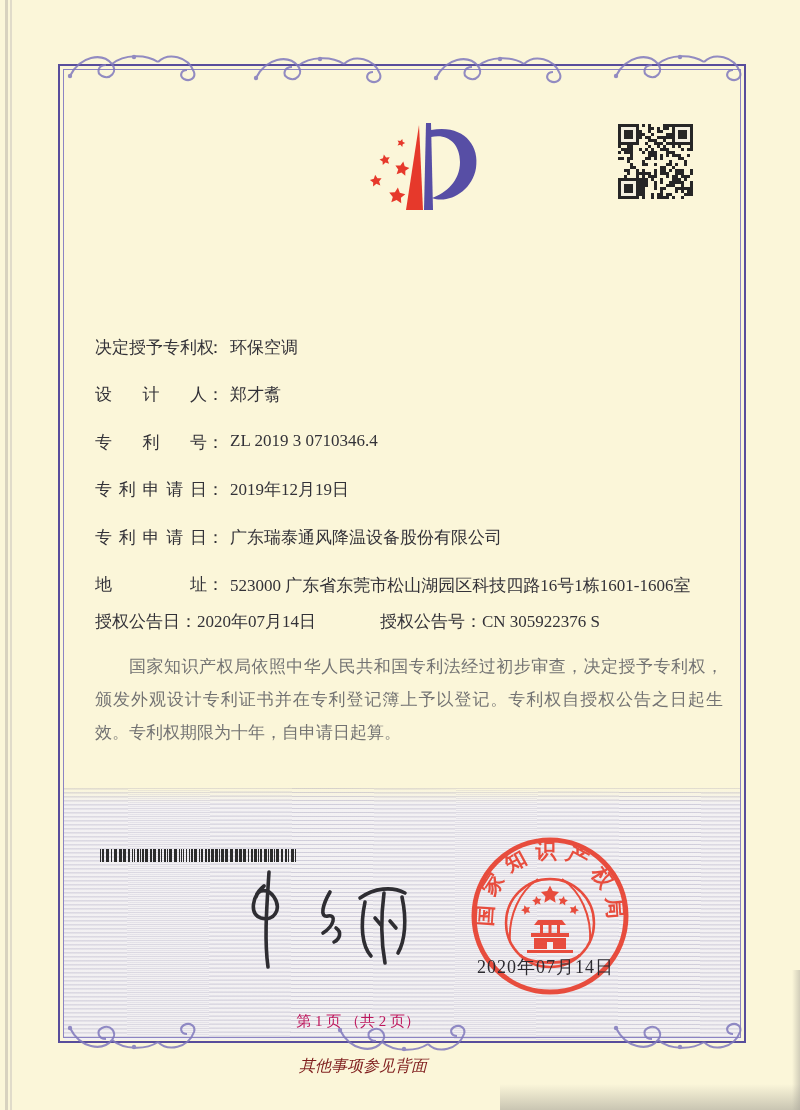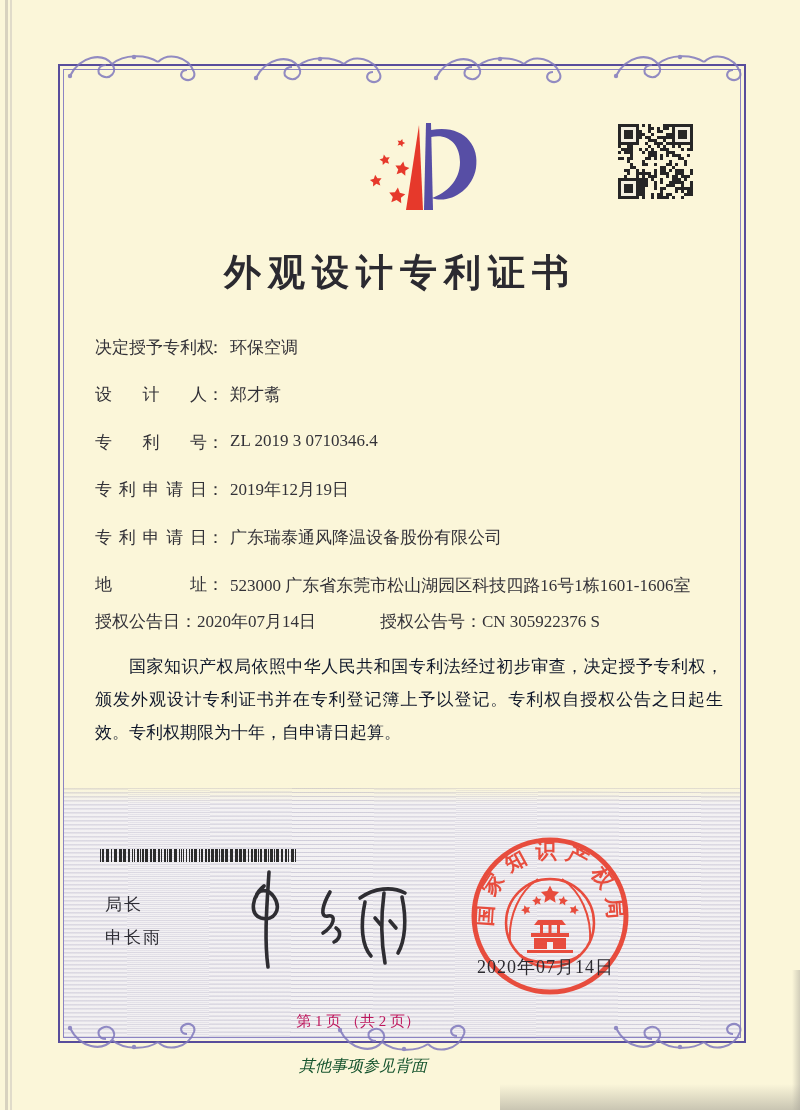--- a/index.html
+++ b/index.html
@@ -35,33 +35,33 @@
   .fields{position:absolute;left:95px;top:336px;width:630px;font-size:17px;color:#333238;}
   .frow{position:absolute;left:0;white-space:nowrap;}
   .flabel{display:inline-block;width:112px;text-align:justify;text-align-last:justify;vertical-align:top;}
   .fcolon{vertical-align:top;}
   .fvalue{display:inline-block;vertical-align:top;margin-left:6px;}
   .fvalue.wrap{white-space:normal;width:498px;line-height:26px;}
   .grantrow{position:absolute;left:0;top:274px;white-space:nowrap;}
   .grant2{margin-left:64px;}
 
   .paras{position:absolute;left:95px;top:650px;width:628px;font-size:17px;line-height:33px;
-     color:#0f172a;text-align:justify;}
+     color:#737373;text-align:justify;}
   .paras p{margin:0;text-indent:2em;}
 
   .director{position:absolute;left:105px;top:893px;font-size:17px;color:#2f2e35;
      font-family:"Liberation Sans","DejaVu Sans",sans-serif;}
   .director div{margin-bottom:10px;letter-spacing:2px;}
 
   .seal-date{position:absolute;left:477px;top:955px;font-size:18px;color:#2b2a30;
      letter-spacing:1px;z-index:6;}
   .page-info{position:absolute;left:358px;top:1012px;transform:translateX(-50%);
      font-size:15px;color:#be185d;white-space:nowrap;}
   .back-note{position:absolute;left:363px;top:1056px;transform:translateX(-50%);
-     font-size:16px;color:#14532d;font-style:italic;white-space:nowrap;}
+     font-size:16px;color:#7f1d1d;font-style:italic;white-space:nowrap;}
 
   .abs{position:absolute;}
   svg{display:block;}
 </style>
 </head>
 <body>
 
 <div id="page">
 
   <div class="scan-left"></div>
@@ -328,21 +328,20 @@
       <rect x="9" y="9" width="15" height="15" fill="#f3efe0"></rect>
       <rect x="12" y="12" width="9" height="9" fill="#262626"></rect>
       <rect x="60" y="6" width="21" height="21" fill="#262626"></rect>
       <rect x="63" y="9" width="15" height="15" fill="#f3efe0"></rect>
       <rect x="66" y="12" width="9" height="9" fill="#262626"></rect>
       <rect x="6" y="60" width="21" height="21" fill="#262626"></rect>
       <rect x="9" y="63" width="15" height="15" fill="#f3efe0"></rect>
       <rect x="12" y="66" width="9" height="9" fill="#262626"></rect>
     </svg>
 
-  <div class="txt title">外观设计专利证书</div>
 
   <div class="fields">
     <div class="frow" style="top:0">
       <span class="flabel">决定授予专利权</span><span class="fcolon">：</span><span class="fvalue">环保空调</span>
     </div>
     <div class="frow" style="top:47px">
       <span class="flabel">设计人</span><span class="fcolon">：</span><span class="fvalue">郑才翥</span>
     </div>
     <div class="frow" style="top:95px">
       <span class="flabel">专利号</span><span class="fcolon">：</span><span class="fvalue">ZL 2019 3 0710346.4</span>
@@ -418,24 +417,20 @@
       <rect x="170" y="0" width="3" height="13" fill="#2c2c2c"></rect>
       <rect x="174" y="0" width="1" height="13" fill="#2c2c2c"></rect>
       <rect x="176" y="0" width="3" height="13" fill="#2c2c2c"></rect>
       <rect x="181" y="0" width="2" height="13" fill="#2c2c2c"></rect>
       <rect x="185" y="0" width="2" height="13" fill="#2c2c2c"></rect>
       <rect x="188" y="0" width="1" height="13" fill="#2c2c2c"></rect>
       <rect x="191" y="0" width="3" height="13" fill="#2c2c2c"></rect>
       <rect x="195" y="0" width="1" height="13" fill="#2c2c2c"></rect>
     </svg>
 
-  <div class="director">
-    <div>局长</div>
-    <div>申长雨</div>
-  </div>
 
   <svg class="abs" style="left:212px;top:866px" width="200" height="105" viewBox="0 0 200 105">
     <g fill="none" stroke="#2e2d32" stroke-width="3.6" stroke-linecap="round" stroke-linejoin="round">
       <path d="M52,20 C40,30 37,48 49,52 C62,56 70,43 62,31 C56,22 46,23 44,31"></path>
       <path d="M57,6 C55,38 52,72 56,101"></path>
       <path d="M118,26 C111,38 107,52 116,50 C125,48 122,60 111,67"></path>
       <path d="M124,62 C130,66 128,73 122,76"></path>
       <path d="M148,32 C162,22 180,20 193,27"></path>
       <path d="M153,36 C148,60 150,80 159,90"></path>
       <path d="M172,27 C169,50 169,75 173,97"></path>

